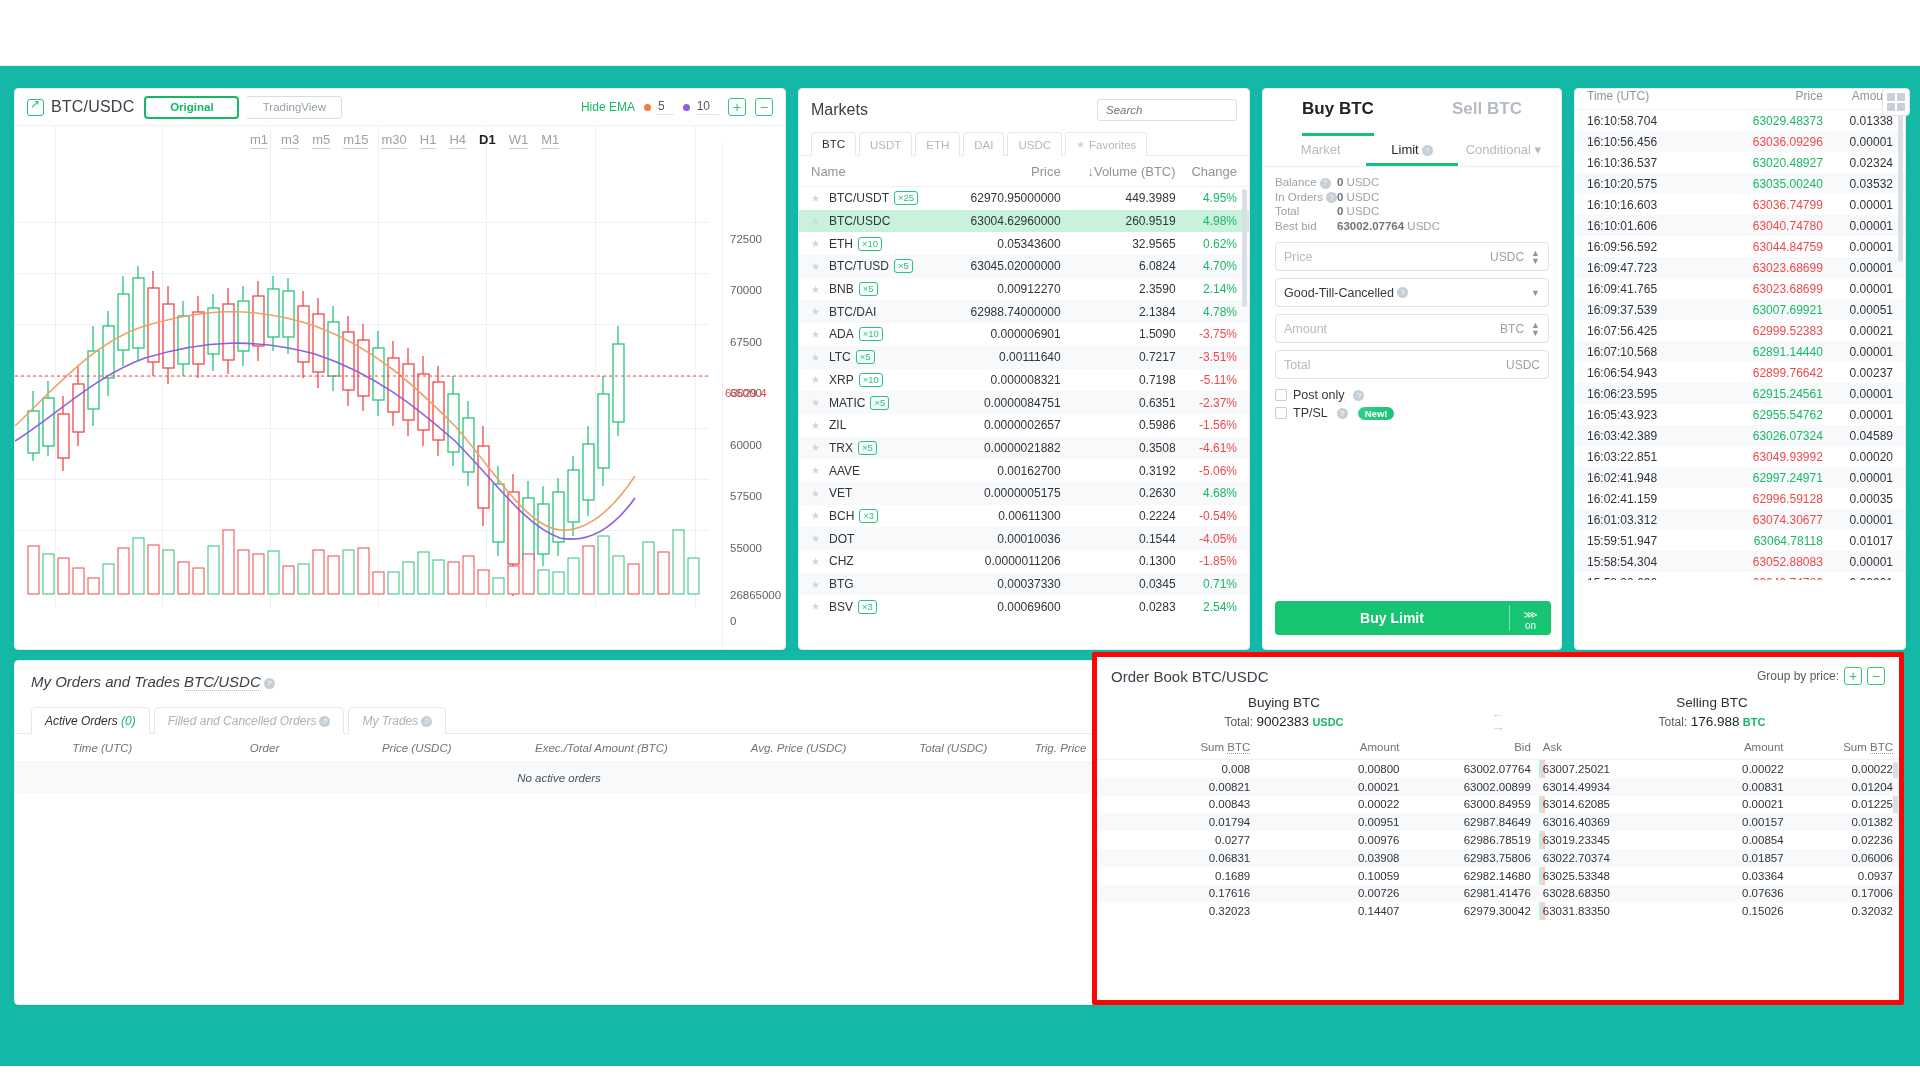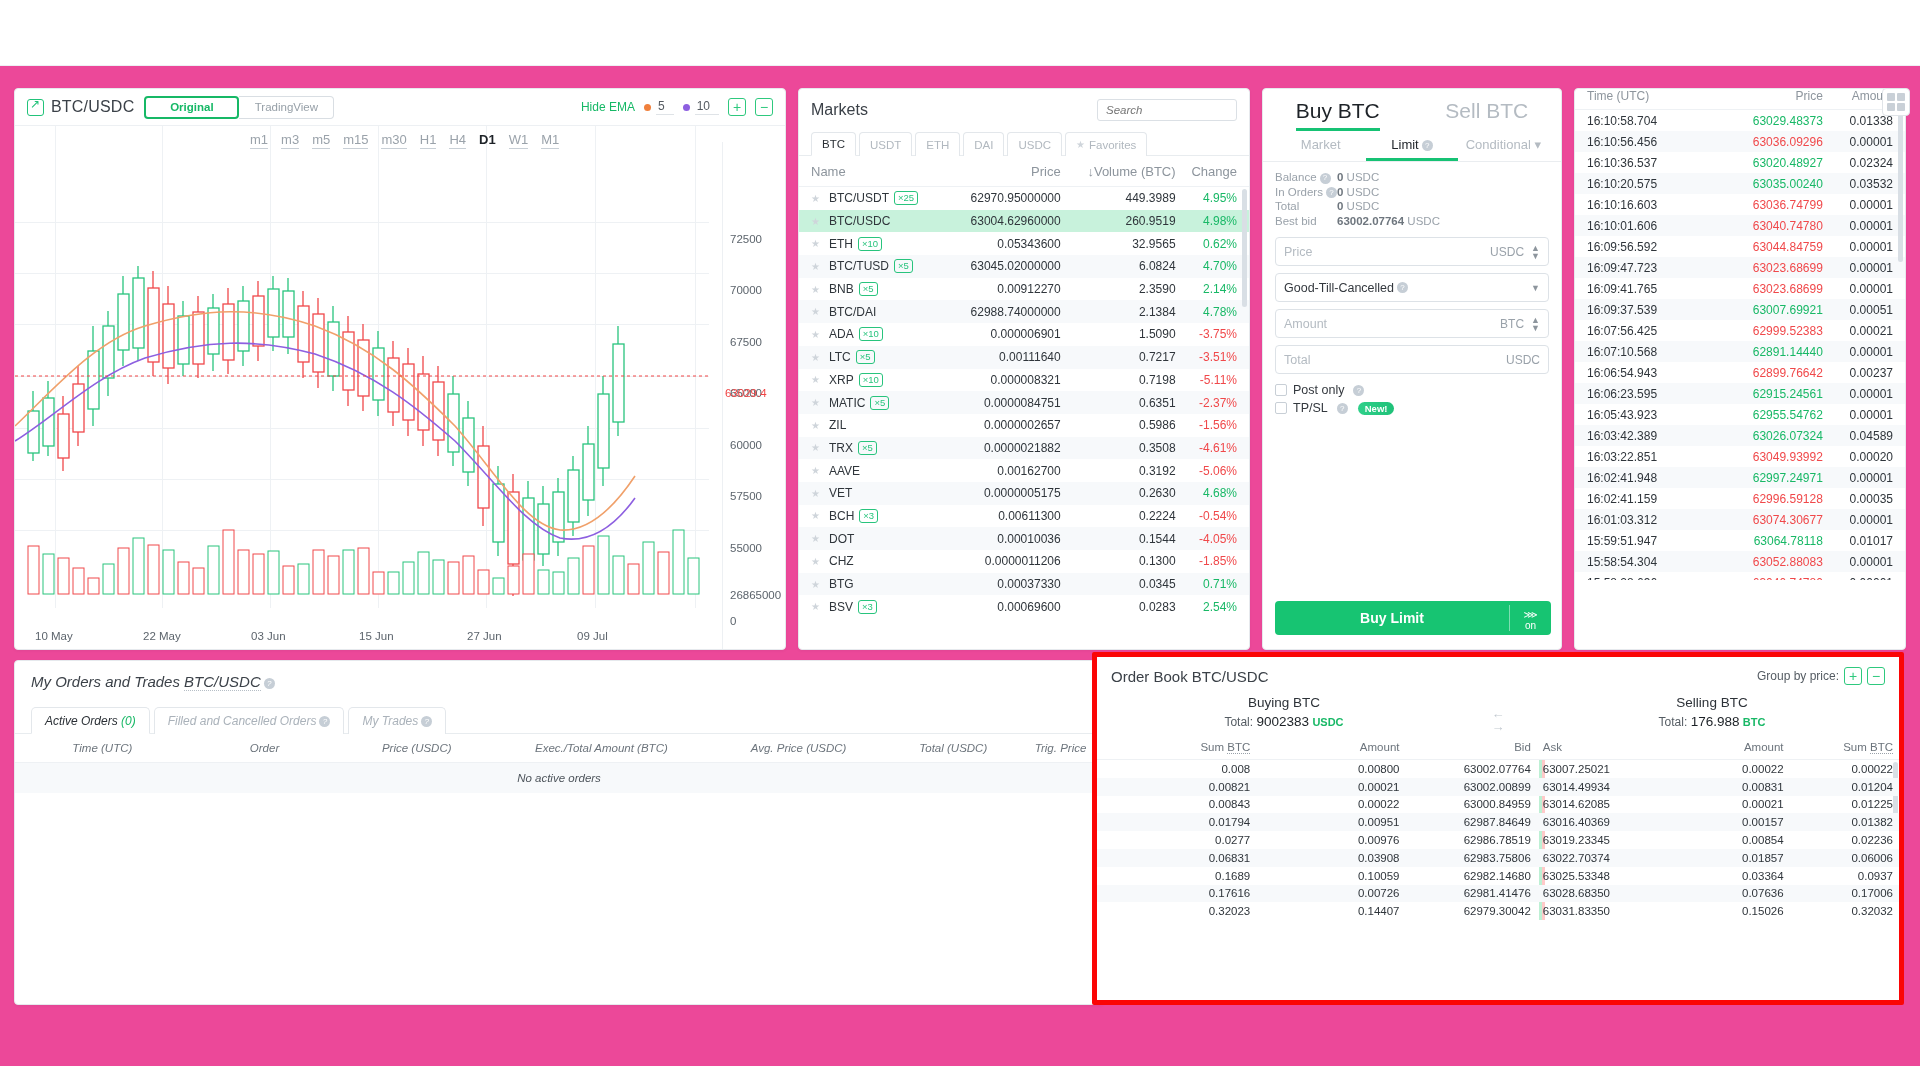--- a/index.html
+++ b/index.html
@@ -4,38 +4,38 @@
 <style>
   * { box-sizing: border-box; margin: 0; padding: 0; }
   html, body {
     width: 1920px; height: 1080px;
     background: #f4f5f7;
     font-family: "Liberation Sans", sans-serif;
     font-size: 13px;
     color: #2b2f33;
     overflow: hidden;
   }
-  .app { position: relative; width: 1920px; height: 1080px; background:#ec4899; }
+  .app { position: relative; width: 1920px; height: 1080px; background:#14b8a6; }
 
   .panel {
     background:#fff;
     border:1px solid #e6e9ed;
     border-radius:4px;
     box-shadow:0 1px 3px rgba(20,30,50,.05);
     position:absolute;
     overflow:hidden;
   }
 
   
   #chart-panel { left:14px; top:88px; width:772px; height:562px; }
   .chart-head { height:36px; display:flex; align-items:center; padding:0 12px; }
   .ext-icon { width:17px; height:17px; border:1.6px solid #22c37a; border-radius:3px; position:relative; margin-right:7px; flex:none;}
   .ext-icon:after{content:"↗"; position:absolute; left:2px; top:-3px; font-size:12px; color:#22c37a;}
   .pair-title { font-size:16px; color:#3b4148; margin-right:10px; letter-spacing:.2px;}
-  .seg { display:flex; border-radius:4px; }
+  .seg { display:flex; border-radius:4px;gap:8px; }
   .seg > div {
     height:23px; min-width:95px; display:flex; align-items:center; justify-content:center;
     font-size:11.5px; border:1px solid #d9dee3; color:#97a0a8; background:#fff;
   }
   .seg > div:first-child{ border-radius:4px 0 0 4px;}
   .seg > div:last-child{ border-radius:0 4px 4px 0; border-left:none;}
   .seg > div.active{ color:#16b866; border:2px solid #16b866; border-radius:4px; font-weight:600;}
   .ema-wrap{ margin-left:auto; display:flex; align-items:center; gap:9px; font-size:12px;}
   .ema-hide{ color:#16b866; }
   .ema-item{ display:flex; align-items:center; gap:5px; color:#555b61;}
@@ -79,21 +79,21 @@
   .mk-row:nth-child(odd){ background:#f7f9fb;}
   .mk-row.hl, .mk-row.hl:nth-child(odd){ background:#c8f2dc;}
   .mk-row .c-name{ display:flex; align-items:center; gap:5px;}
   .lev{ border:1px solid #28c47d; color:#28c47d; border-radius:3px; font-size:9.5px; padding:0 3px; line-height:12px;}
   .up{ color:#18b866;} .down{ color:#f0484a;}
   .mk-scroll{ position:absolute; right:2px; top:2px; width:5px; height:118px; background:#d9dfe5; border-radius:3px;}
 
   
   #order-panel{ left:1262px; top:88px; width:300px; height:562px;}
   .of-tabs{ display:flex; justify-content:space-around; padding:10px 0 0 0;}
-  .of-tabs div{ font-size:21px; font-weight:400; color:#b4bbc2; padding-bottom:5px;}
+  .of-tabs div{ font-size:17px; font-weight:700; color:#b4bbc2; padding-bottom:14px;}
   .of-tabs div.sel{ color:#1d2227; border-bottom:3px solid #16c274;}
   .of-sub{ display:flex; padding:0 12px; margin-top:6px; border-bottom:1px solid #eaedf0;}
   .of-sub div{ flex:1; text-align:center; font-size:13px; color:#b4bbc2; padding-bottom:6px;}
   .of-sub div.sel{ color:#22272c; border-bottom:3px solid #16c274;}
   .q{ display:inline-flex; width:11px;height:11px;border-radius:50%;background:#c6ced6;color:#fff;
      font-size:8px;align-items:center;justify-content:center; vertical-align:1px; margin-left:3px;}
   .bal{ padding:8px 12px 2px 12px; font-size:11.5px; color:#9aa2aa; line-height:14.5px;}
   .bal .lbl{ display:inline-block; width:62px;}
   .bal b{ color:#6e767e;}
   .fld{ margin:7px 12px 0 12px; height:29px; border:1px solid #dde2e7; border-radius:4px; display:flex;
@@ -375,28 +375,20 @@
         <div style="top:194px">67500</div>
         <div style="top:245px">65000</div>
         <div style="top:297px">60000</div>
         <div style="top:348px">57500</div>
         <div style="top:400px">55000</div>
         <div class="lastprice" style="top:245px; left:2px;">63029.4</div>
         <div style="top:447px">26865000</div>
         <div style="top:473px">0</div>
       </div>
 
-      <div class="date-axis">
-        <div style="left:20px">10 May</div>
-        <div style="left:128px">22 May</div>
-        <div style="left:236px">03 Jun</div>
-        <div style="left:344px">15 Jun</div>
-        <div style="left:452px">27 Jun</div>
-        <div style="left:562px">09 Jul</div>
-      </div>
     </div>
   </div>
 
   <div class="panel" id="markets-panel">
     <div class="mk-head">
       <span class="mk-title">Markets</span>
       <input class="search-box" placeholder="Search" style="">
     </div>
     <div class="mk-tabs">
       <div class="tab sel">BTC</div>

